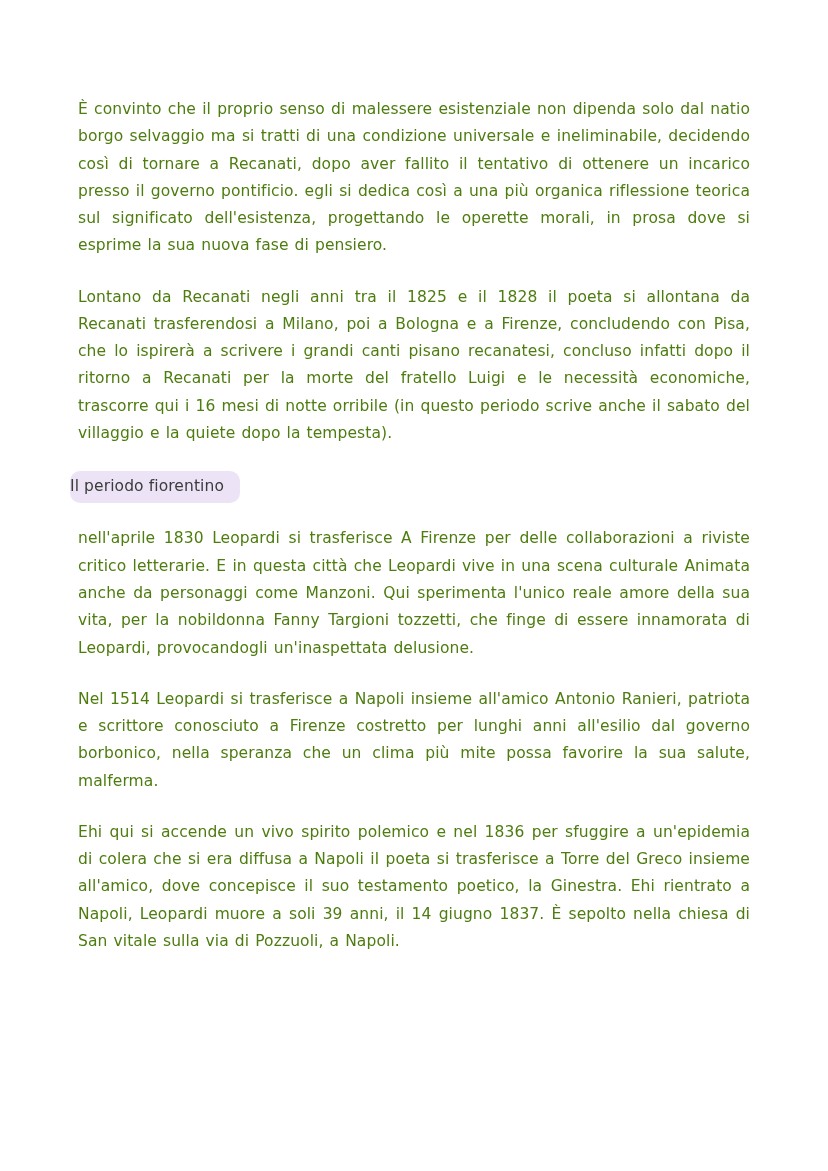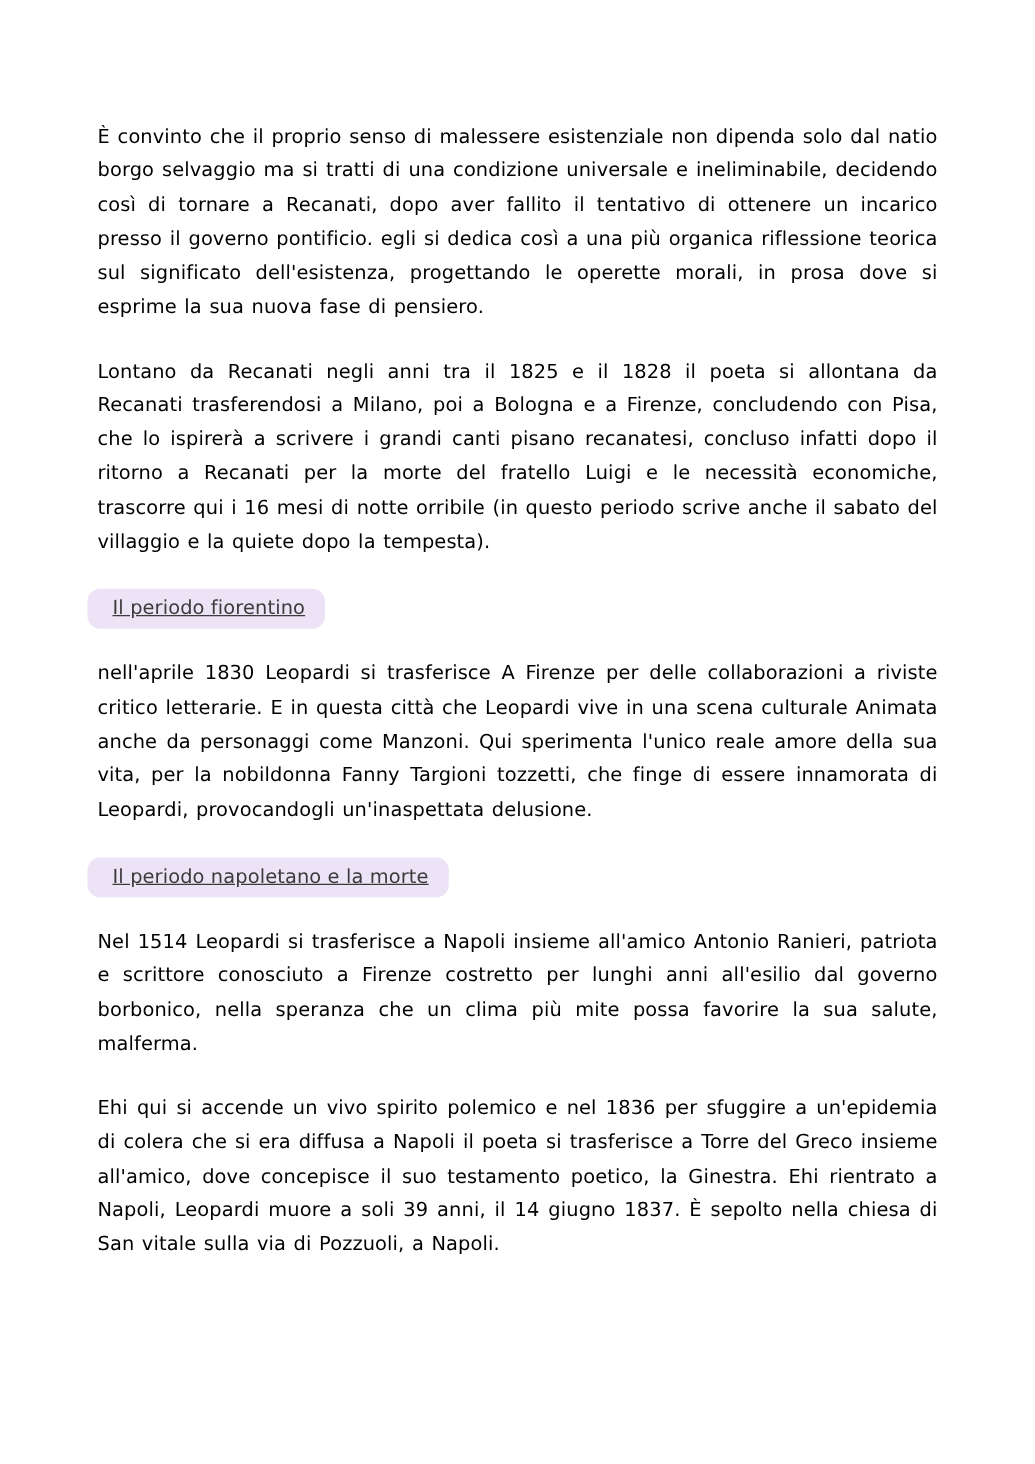--- a/index.html
+++ b/index.html
@@ -18,55 +18,51 @@
     width: 828px;
     min-height: 1171px;
     padding: 96px 78px 60px 78px;
     background: #ffffff;
   }
   .para {
     margin: 0 0 24px 0;
     font-size: 15.5px;
     line-height: 1.76;
     text-align: justify;
-    color: #000000;
+    color: #4d7c0f;
     letter-spacing: 0.1px;
     word-spacing: 1px;
   }
   .heading-wrap {
     margin: 2px 0 22px -8px;
   }
   .section-heading {
     display: inline-block;
     background: #ede3f6;
     color: #3b3b3b;
     font-size: 15.5px;
     line-height: 1.5;
-    padding: 4px 16px 5px 20px;
+    padding: 4px 16px 5px 0;
     border-radius: 10px;
     letter-spacing: 0.1px;
-    text-decoration: underline;
   }
 </style>
 </head>
 <body>
 
 <div class="page">
 
   <p class="para">È convinto che il proprio senso di malessere esistenziale non dipenda solo dal natio borgo selvaggio ma si tratti di una condizione universale e ineliminabile, decidendo così di tornare a Recanati, dopo aver fallito il tentativo di ottenere un incarico presso il governo pontificio. egli si dedica così a una più organica riflessione teorica sul significato dell'esistenza, progettando le operette morali, in prosa dove si esprime la sua nuova fase di pensiero.</p>
 
   <p class="para">Lontano da Recanati negli anni tra il 1825 e il 1828 il poeta si allontana da Recanati trasferendosi a Milano, poi a Bologna e a Firenze, concludendo con Pisa, che lo ispirerà a scrivere i grandi canti pisano recanatesi, concluso infatti dopo il ritorno a Recanati per la morte del fratello Luigi e le necessità economiche, trascorre qui i 16 mesi di notte orribile (in questo periodo scrive anche il sabato del villaggio e la quiete dopo la tempesta).</p>
 
   <div class="heading-wrap">
     <span class="section-heading">Il periodo fiorentino</span>
   </div>
 
   <p class="para">nell'aprile 1830 Leopardi si trasferisce A Firenze per delle collaborazioni a riviste critico letterarie. E in questa città che Leopardi vive in una scena culturale Animata anche da personaggi come Manzoni. Qui sperimenta l'unico reale amore della sua vita, per la nobildonna Fanny Targioni tozzetti, che finge di essere innamorata di Leopardi, provocandogli un'inaspettata delusione.</p>
 
-  <div class="heading-wrap">
-    <span class="section-heading">Il periodo napoletano e la morte</span>
-  </div>
 
   <p class="para">Nel 1514 Leopardi si trasferisce a Napoli insieme all'amico Antonio Ranieri, patriota e scrittore conosciuto a Firenze costretto per lunghi anni all'esilio dal governo borbonico, nella speranza che un clima più mite possa favorire la sua salute, malferma.</p>
 
   <p class="para">Ehi qui si accende un vivo spirito polemico e nel 1836 per sfuggire a un'epidemia di colera che si era diffusa a Napoli il poeta si trasferisce a Torre del Greco insieme all'amico, dove concepisce il suo testamento poetico, la Ginestra. Ehi rientrato a Napoli, Leopardi muore a soli 39 anni, il 14 giugno 1837. È sepolto nella chiesa di San vitale sulla via di Pozzuoli, a Napoli.</p>
 
 </div>
 
 </body></html>

